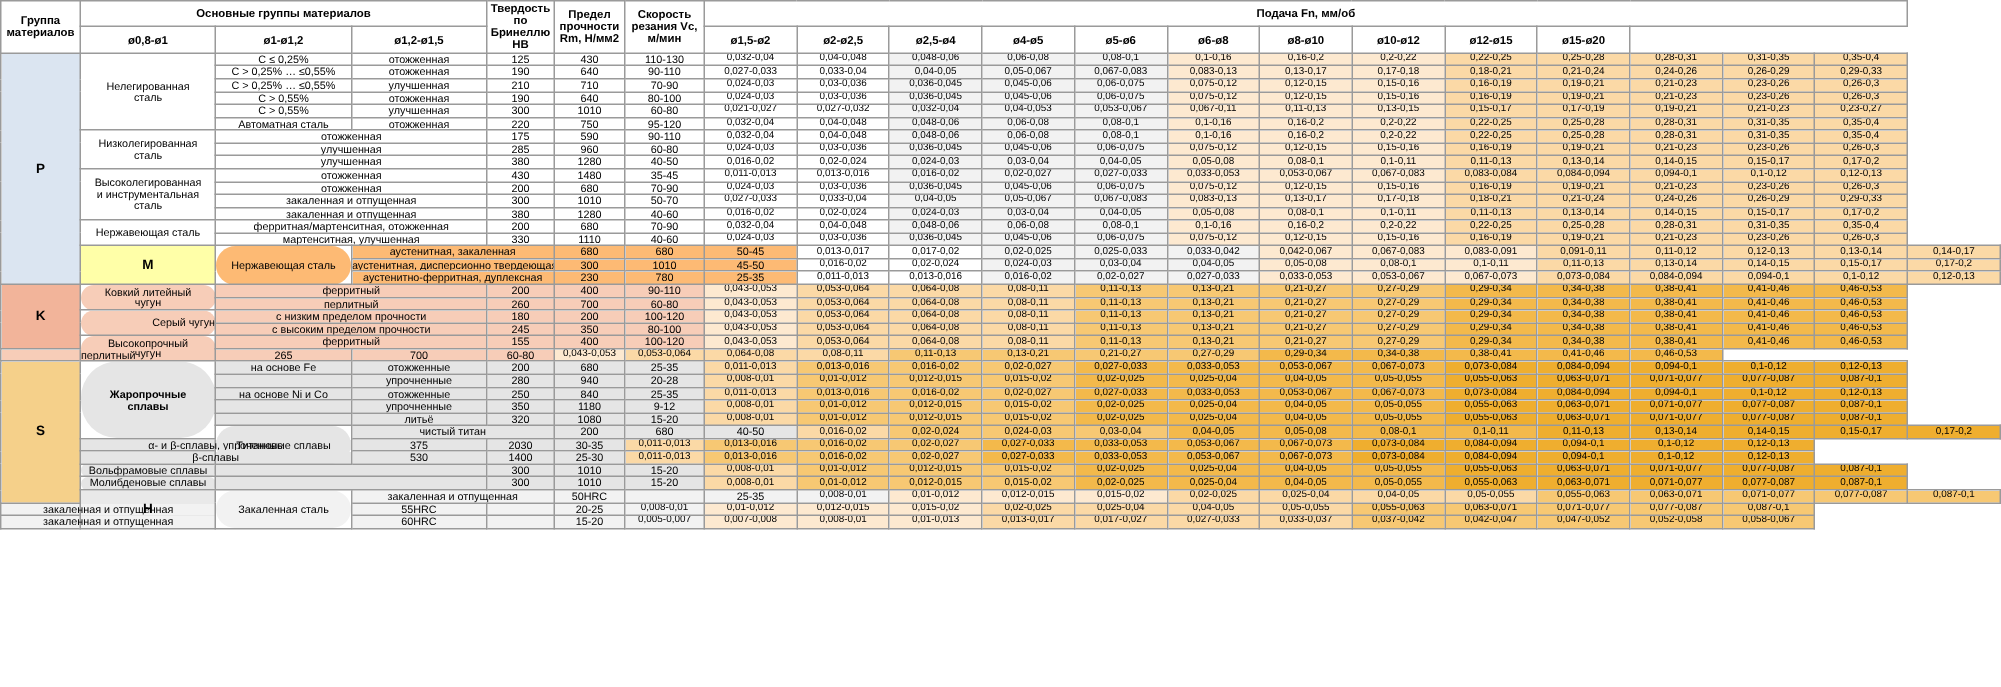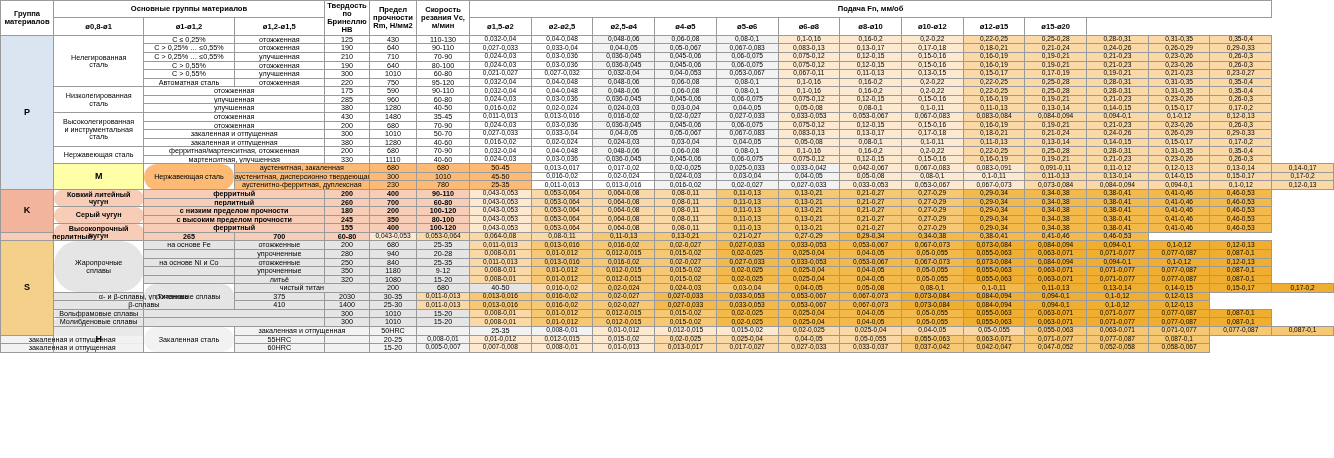--- a/index.html
+++ b/index.html
@@ -18,21 +18,21 @@
   .c-f{width:52px;}
   .grp{font-weight:bold;font-size:9px;}
   
   .g-p{background:#dbe5f1;}
   .g-m{background:#ffffa8;}
   .g-k{background:#f2b49a;}
   .g-s{background:#f5d08a;}
   .g-h{background:#e9e9e9;}
   .n-p{background:#fff;}
   .n-m{background:#fdba74;}
-  .n-k{background:#f7cdb8;font-weight:bold;}
+  .n-k{background:#f7cdb8;}
   .n-s{background:#e5e5e5;}
   .n-h{background:#f2f2f2;}
   
   .f1{background:#f2f2f2;}
   .f2{background:#fde9d0;}
   .f3{background:#fbd9a6;}
   .f4{background:#f7c873;}
   .f5{background:#f3b94b;}
   .f6{background:#efae2f;}
   .fw{background:#ffffff;}
@@ -469,21 +469,21 @@
           <td class="c-f tiny f4">0,13-0,21</td>
           <td class="c-f tiny f4">0,21-0,27</td>
           <td class="c-f tiny f4">0,27-0,29</td>
           <td class="c-f tiny f5">0,29-0,34</td>
           <td class="c-f tiny f5">0,34-0,38</td>
           <td class="c-f tiny f5">0,38-0,41</td>
           <td class="c-f tiny f5">0,41-0,46</td>
           <td class="c-f tiny f5">0,46-0,53</td>
         </tr>
         <tr>
-          <td rowspan="2" class="hdr-main n-k" style="white-space: pre-line;">Серый чугун</td>
+          <td rowspan="2" class="hdr-main n-k" style="white-space: pre-line; text-align: right;">Серый чугун</td>
           <td colspan="2" class="n-k">с низким пределом прочности</td>
           <td class="c-hb n-k">180</td>
           <td class="c-rm n-k">200</td>
           <td class="c-vc n-k">100-120</td>
           <td class="c-f tiny f2">0,043-0,053</td>
           <td class="c-f tiny f3">0,053-0,064</td>
           <td class="c-f tiny f3">0,064-0,08</td>
           <td class="c-f tiny f3">0,08-0,11</td>
           <td class="c-f tiny f4">0,11-0,13</td>
           <td class="c-f tiny f4">0,13-0,21</td>
@@ -549,21 +549,21 @@
           <td class="c-f tiny f4">0,21-0,27</td>
           <td class="c-f tiny f4">0,27-0,29</td>
           <td class="c-f tiny f5">0,29-0,34</td>
           <td class="c-f tiny f5">0,34-0,38</td>
           <td class="c-f tiny f5">0,38-0,41</td>
           <td class="c-f tiny f5">0,41-0,46</td>
           <td class="c-f tiny f5">0,46-0,53</td>
         </tr>
         <tr>
           <td rowspan="11" class="grp g-s">S</td>
-          <td rowspan="6" class="hdr-main n-s" style="white-space: pre-line;">Жаропрочные
+          <td rowspan="6" class="hdr-main n-s" style="white-space: pre-line; font-weight: bold;">Жаропрочные
 сплавы</td>
           <td class="hdr-sub n-s">на основе Fe</td>
           <td class="hdr-sub2 n-s">отожженные</td>
           <td class="c-hb n-s">200</td>
           <td class="c-rm n-s">680</td>
           <td class="c-vc n-s">25-35</td>
           <td class="c-f tiny f3">0,011-0,013</td>
           <td class="c-f tiny f4">0,013-0,016</td>
           <td class="c-f tiny f4">0,016-0,02</td>
           <td class="c-f tiny f4">0,02-0,027</td>
@@ -691,21 +691,21 @@
           <td class="c-f tiny f5">0,053-0,067</td>
           <td class="c-f tiny f5">0,067-0,073</td>
           <td class="c-f tiny f6">0,073-0,084</td>
           <td class="c-f tiny f6">0,084-0,094</td>
           <td class="c-f tiny f6">0,094-0,1</td>
           <td class="c-f tiny f6">0,1-0,12</td>
           <td class="c-f tiny f6">0,12-0,13</td>
         </tr>
         <tr>
           <td colspan="2" class="n-s">β-сплавы</td>
-          <td class="c-hb n-s">410</td>
+          <td class="c-hb n-s">530</td>
           <td class="c-rm n-s">1400</td>
           <td class="c-vc n-s">25-30</td>
           <td class="c-f tiny f3">0,011-0,013</td>
           <td class="c-f tiny f4">0,013-0,016</td>
           <td class="c-f tiny f4">0,016-0,02</td>
           <td class="c-f tiny f4">0,02-0,027</td>
           <td class="c-f tiny f5">0,027-0,033</td>
           <td class="c-f tiny f5">0,033-0,053</td>
           <td class="c-f tiny f5">0,053-0,067</td>
           <td class="c-f tiny f5">0,067-0,073</td>

